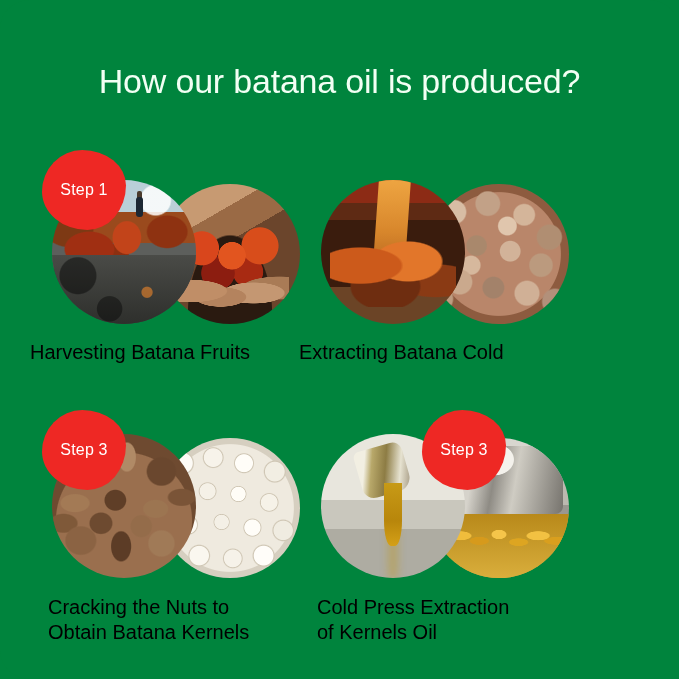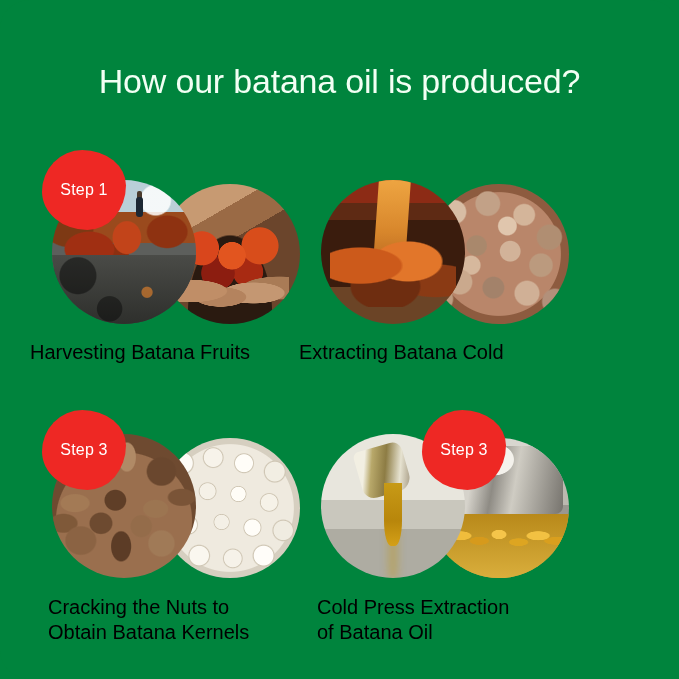--- a/index.html
+++ b/index.html
@@ -427,17 +427,17 @@
           <div class="art art-pour"></div>
         </div>
         <div class="circle right">
           <div class="art art-bottling"></div>
         </div>
       </div>
       <div class="badge tr">
         <span>Step 3</span>
       </div>
       <div class="caption">Cold Press Extraction
-of Batana Oil</div>
+of Kernels Oil</div>
     </div>
 
   </div>
 </div>
 
 </body></html>

